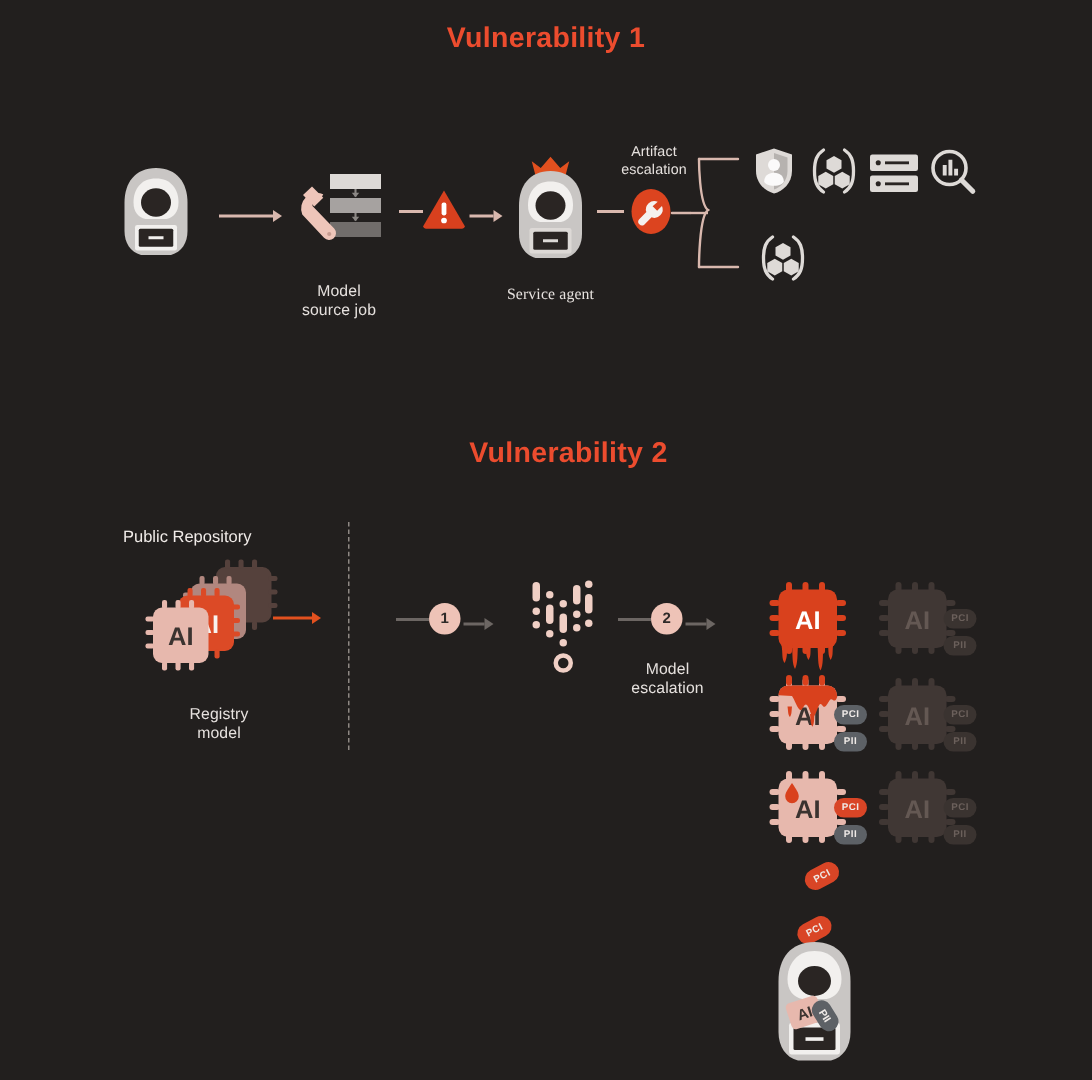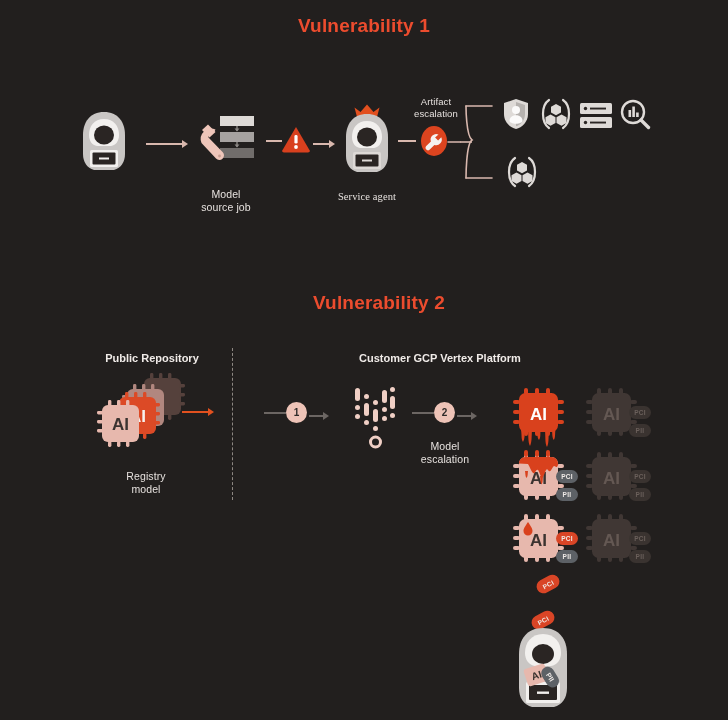--- a/index.html
+++ b/index.html
@@ -20,21 +20,21 @@
     color:#ec4c2e;
     font-size:19px;font-weight:bold;letter-spacing:.2px;
   }
 
   
   .lbl{
     color:#e6e1de;font-size:10.5px;line-height:13px;
     text-align:center;letter-spacing:.1px;
   }
   .lbl-sm{font-size:9.5px;line-height:12px;}
-  .sec-label{color:#f0ebe8;font-size:11px;font-weight:bold;text-align:center;}
+  .sec-label{color:#f0ebe8;font-size:11px;font-weight:normal;text-align:left;}
 
   
   .arrow-line{height:1.5px;background:#d9b8ae;}
   .arrow-head{
     width:0;height:0;border-top:4px solid transparent;border-bottom:4px solid transparent;
     border-left:6px solid #d9b8ae;
   }
   .arrow-head.orange{border-left-color:#e2511f;}
   .arrow-line.orange{background:#e2511f;height:1.5px;}
   .arrow-line.grey{background:#6c6663;}
@@ -196,21 +196,20 @@
       <path d="M22 1 C26.5 4 28 8 28 15 C28 22 26.5 26 22 29" fill="none" stroke="#dedad7" stroke-width="2.2" stroke-linecap="round"></path>
       <path d="M15 5 l5 2.8 v5.6 l-5 2.8 l-5 -2.8 V7.8 Z" fill="#dedad7"></path>
       <path d="M9.5 15.5 l5 2.8 v5.6 l-5 2.8 l-5 -2.8 v-5.6 Z" fill="#dedad7"></path>
       <path d="M20.5 15.5 l5 2.8 v5.6 l-5 2.8 l-5 -2.8 v-5.6 Z" fill="#dedad7"></path>
     </svg>
   </div>
 
   <div class="abs vuln-title" style="left:0;top:292px;padding-left:15px;">Vulnerability 2</div>
 
   <div class="abs sec-label" style="left:82px;top:352px;width:140px;">Public Repository</div>
-  <div class="abs sec-label" style="left:340px;top:352px;width:200px;">Customer GCP Vertex Platform</div>
 
   <div class="abs divider-dash" style="left:232px;top:348px;height:152px;"></div>
 
   <div class="abs" style="left:97px;top:375px;">
     <svg width="110" height="80" viewBox="0 0 110 80">
       <g>
         <rect x="47" y="3" width="37" height="37" rx="6" fill="#55413c"></rect>
         <g fill="#55413c">
           <rect x="53" y="-2" width="3.4" height="6" rx="1.4"></rect>
             <rect x="62" y="-2" width="3.4" height="6" rx="1.4"></rect>

